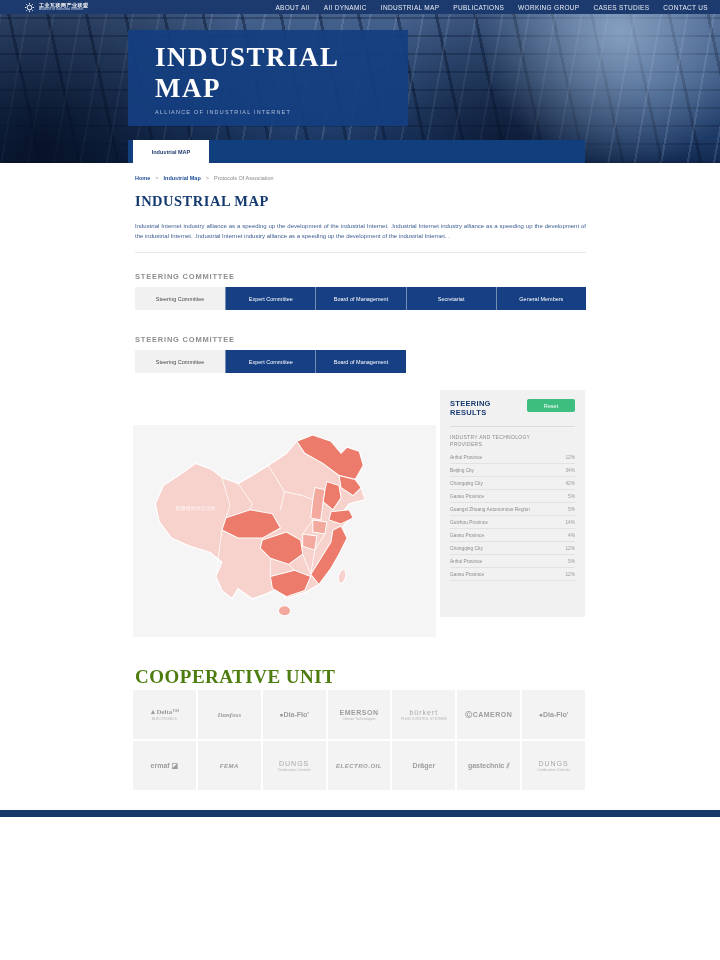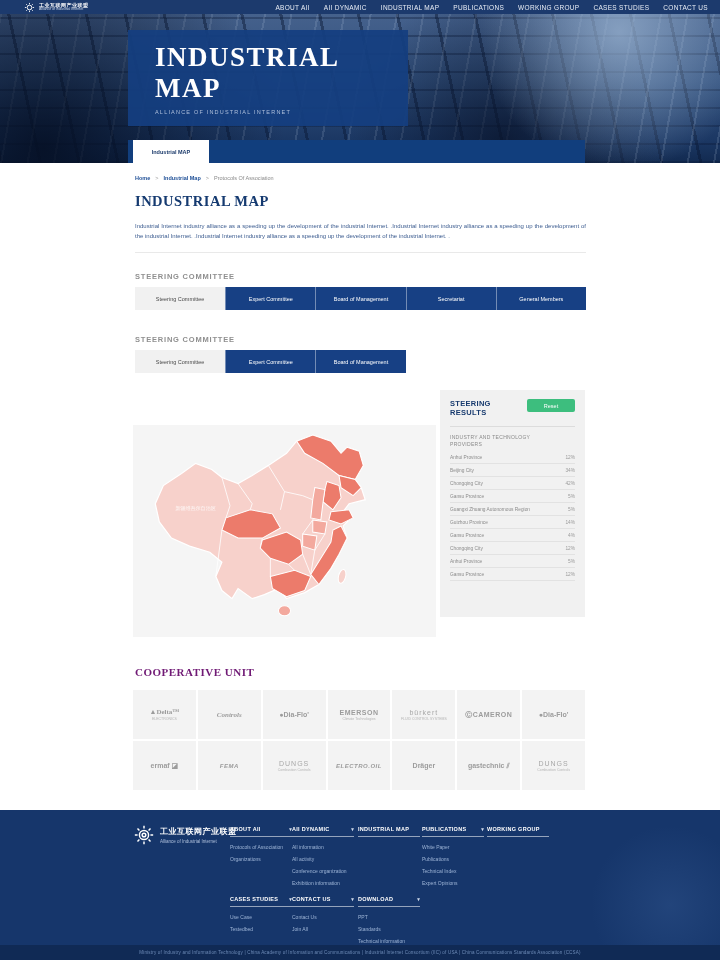--- a/index.html
+++ b/index.html
@@ -1,18 +1,18 @@
 <!DOCTYPE html>
 <html><head>
 <meta charset="utf-8">
 <style>
   * { margin:0; padding:0; box-sizing:border-box; }
   html,body { background:#fff; }
   body { font-family:"Liberation Sans", sans-serif; }
-  #app { position:relative; width:720px; height:960px; background:#fff; overflow:hidden; margin:0 auto; }
+  #app { position:relative; width:720px; height:817px; background:#fff; overflow:hidden; margin:0 auto; }
 
   
   .topbar { position:absolute; left:0; top:0; width:720px; height:14px; background:#1c3a6d; z-index:30;
             display:flex; align-items:center; justify-content:space-between; padding:0 12px 0 24px; }
   .brand { display:flex; align-items:center; gap:4px; }
   .brand .gear { width:11px; height:11px; color:#fff; }
   .brand-txt { line-height:1; }
   .brand-zh { color:#fff; font-size:5px; font-weight:bold; letter-spacing:.5px; }
   .brand-en { color:#cdd9ec; font-size:3.5px; }
   .nav { display:flex; gap:14px; }
@@ -72,21 +72,21 @@
       display:flex; align-items:center; justify-content:center; cursor:pointer; }
   .screen-divider { height:1px; background:#dcdcdc; margin:9px 0 7px; }
   .screen-cat { font-size:5px; color:#8a8a8a; letter-spacing:.3px; line-height:7px; width:100px; margin-bottom:3px; }
   .screen-rows {}
   .screen-row { display:flex; justify-content:space-between; align-items:center; height:13px; border-bottom:1px solid #e2e2e2; cursor:pointer; }
   .screen-name { font-size:4.8px; color:#8b8b8b; }
   .screen-val { font-size:4.8px; color:#9b9b9b; }
 
   
   .coop-title { position:absolute; left:135px; top:666px; font-family:"Liberation Serif", serif; font-weight:bold;
-      font-size:11px; color:#701a75; letter-spacing:.5px; }
+      font-size:19px; color:#4d7c0f; letter-spacing:.5px; }
   .logo-grid { position:absolute; left:133px; width:452px; display:flex; gap:2px; }
   #logo-row-1 { top:690px; } #logo-row-2 { top:741px; }
   .logo-cell { flex:1; height:49px; background:#f3f3f3; display:flex; flex-direction:column; align-items:center; justify-content:center; cursor:pointer; color:#9c9c9c; }
   .logo-main { font-size:7px; white-space:nowrap; }
   .logo-sub { font-size:3.5px; color:#b5b5b5; margin-top:1px; white-space:nowrap; }
   .lg-serif { font-family:"Liberation Serif", serif; font-weight:bold; }
   .lg-script { font-family:"Liberation Serif", serif; font-style:italic; font-weight:bold; }
   .lg-bold { font-weight:bold; }
   .lg-caps { font-weight:bold; letter-spacing:.5px; }
   .lg-light { color:#a8a8a8; letter-spacing:1px; }
@@ -254,21 +254,21 @@
       </div>
   </div>
 
   <div class="coop-title">COOPERATIVE UNIT</div>
   <div class="logo-grid" id="logo-row-1">
       <div class="logo-cell">
         <div class="logo-main lg-serif">▲Delta™</div>
         <div class="logo-sub">ELECTRONICS</div>
       </div>
       <div class="logo-cell">
-        <div class="logo-main lg-script">Controls</div>
+        <div class="logo-main lg-script">Danfoss</div>
       </div>
       <div class="logo-cell">
         <div class="logo-main lg-bold">●Dia-Flo'</div>
       </div>
       <div class="logo-cell">
         <div class="logo-main lg-caps">EMERSON</div>
         <div class="logo-sub">Climate Technologies</div>
       </div>
       <div class="logo-cell">
         <div class="logo-main lg-light">bürkert</div>

